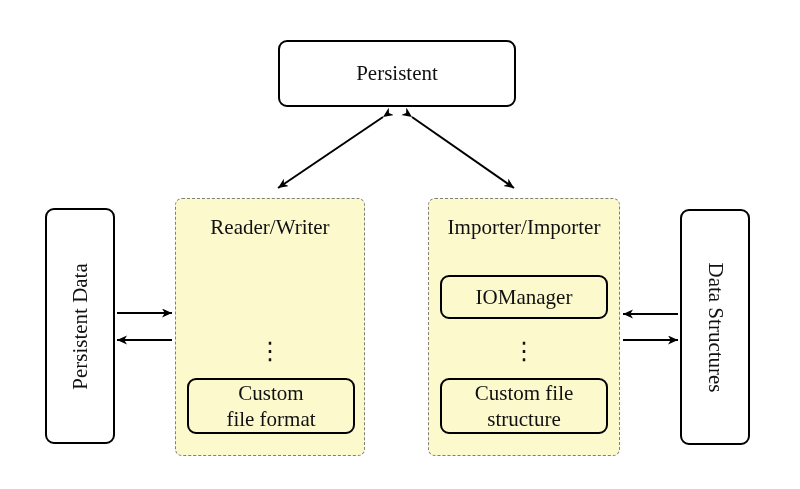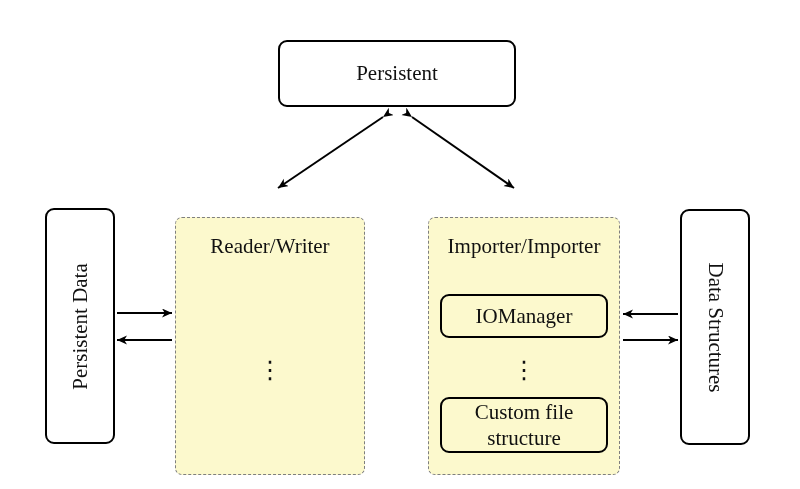--- a/index.html
+++ b/index.html
@@ -46,21 +46,20 @@
   .vtext-down {
     transform: rotate(90deg);
     transform-origin: center;
   }
   .panel {
     position: absolute;
     box-sizing: border-box;
     background: #fcf9cd;
     border: 1.6px dashed #7f7f7f;
     border-radius: 7px;
-    margin-top: 19px;
   }
   #reader-writer-panel { left: 175px; top: 198px; width: 190px; height: 258px; }
   #importer-exporter-panel { left: 428px; top: 198px; width: 192px; height: 258px; }
   .panel-title {
     position: absolute;
     left: 0; right: 0;
     top: 16px;
     text-align: center;
     font-size: 21px;
     color: #111111;
@@ -125,20 +124,24 @@
     <span class="node-label vtext-up">Persistent Data</span>
   </div>
 
   <div class="node" id="data-structures">
     <span class="node-label vtext-down">Data Structures</span>
   </div>
 
   <div class="panel" id="reader-writer-panel">
     <div class="panel-title">Reader/Writer</div>
     <div class="dots">⋮</div>
+    <div class="inner-box second">
+      <span>Custom
+file format</span>
+    </div>
   </div>
 
   <div class="panel" id="importer-exporter-panel">
     <div class="panel-title">Importer/Importer</div>
     <div class="inner-box first">
       <span>IOManager</span>
     </div>
     <div class="dots">⋮</div>
     <div class="inner-box second">
       <span>Custom file

